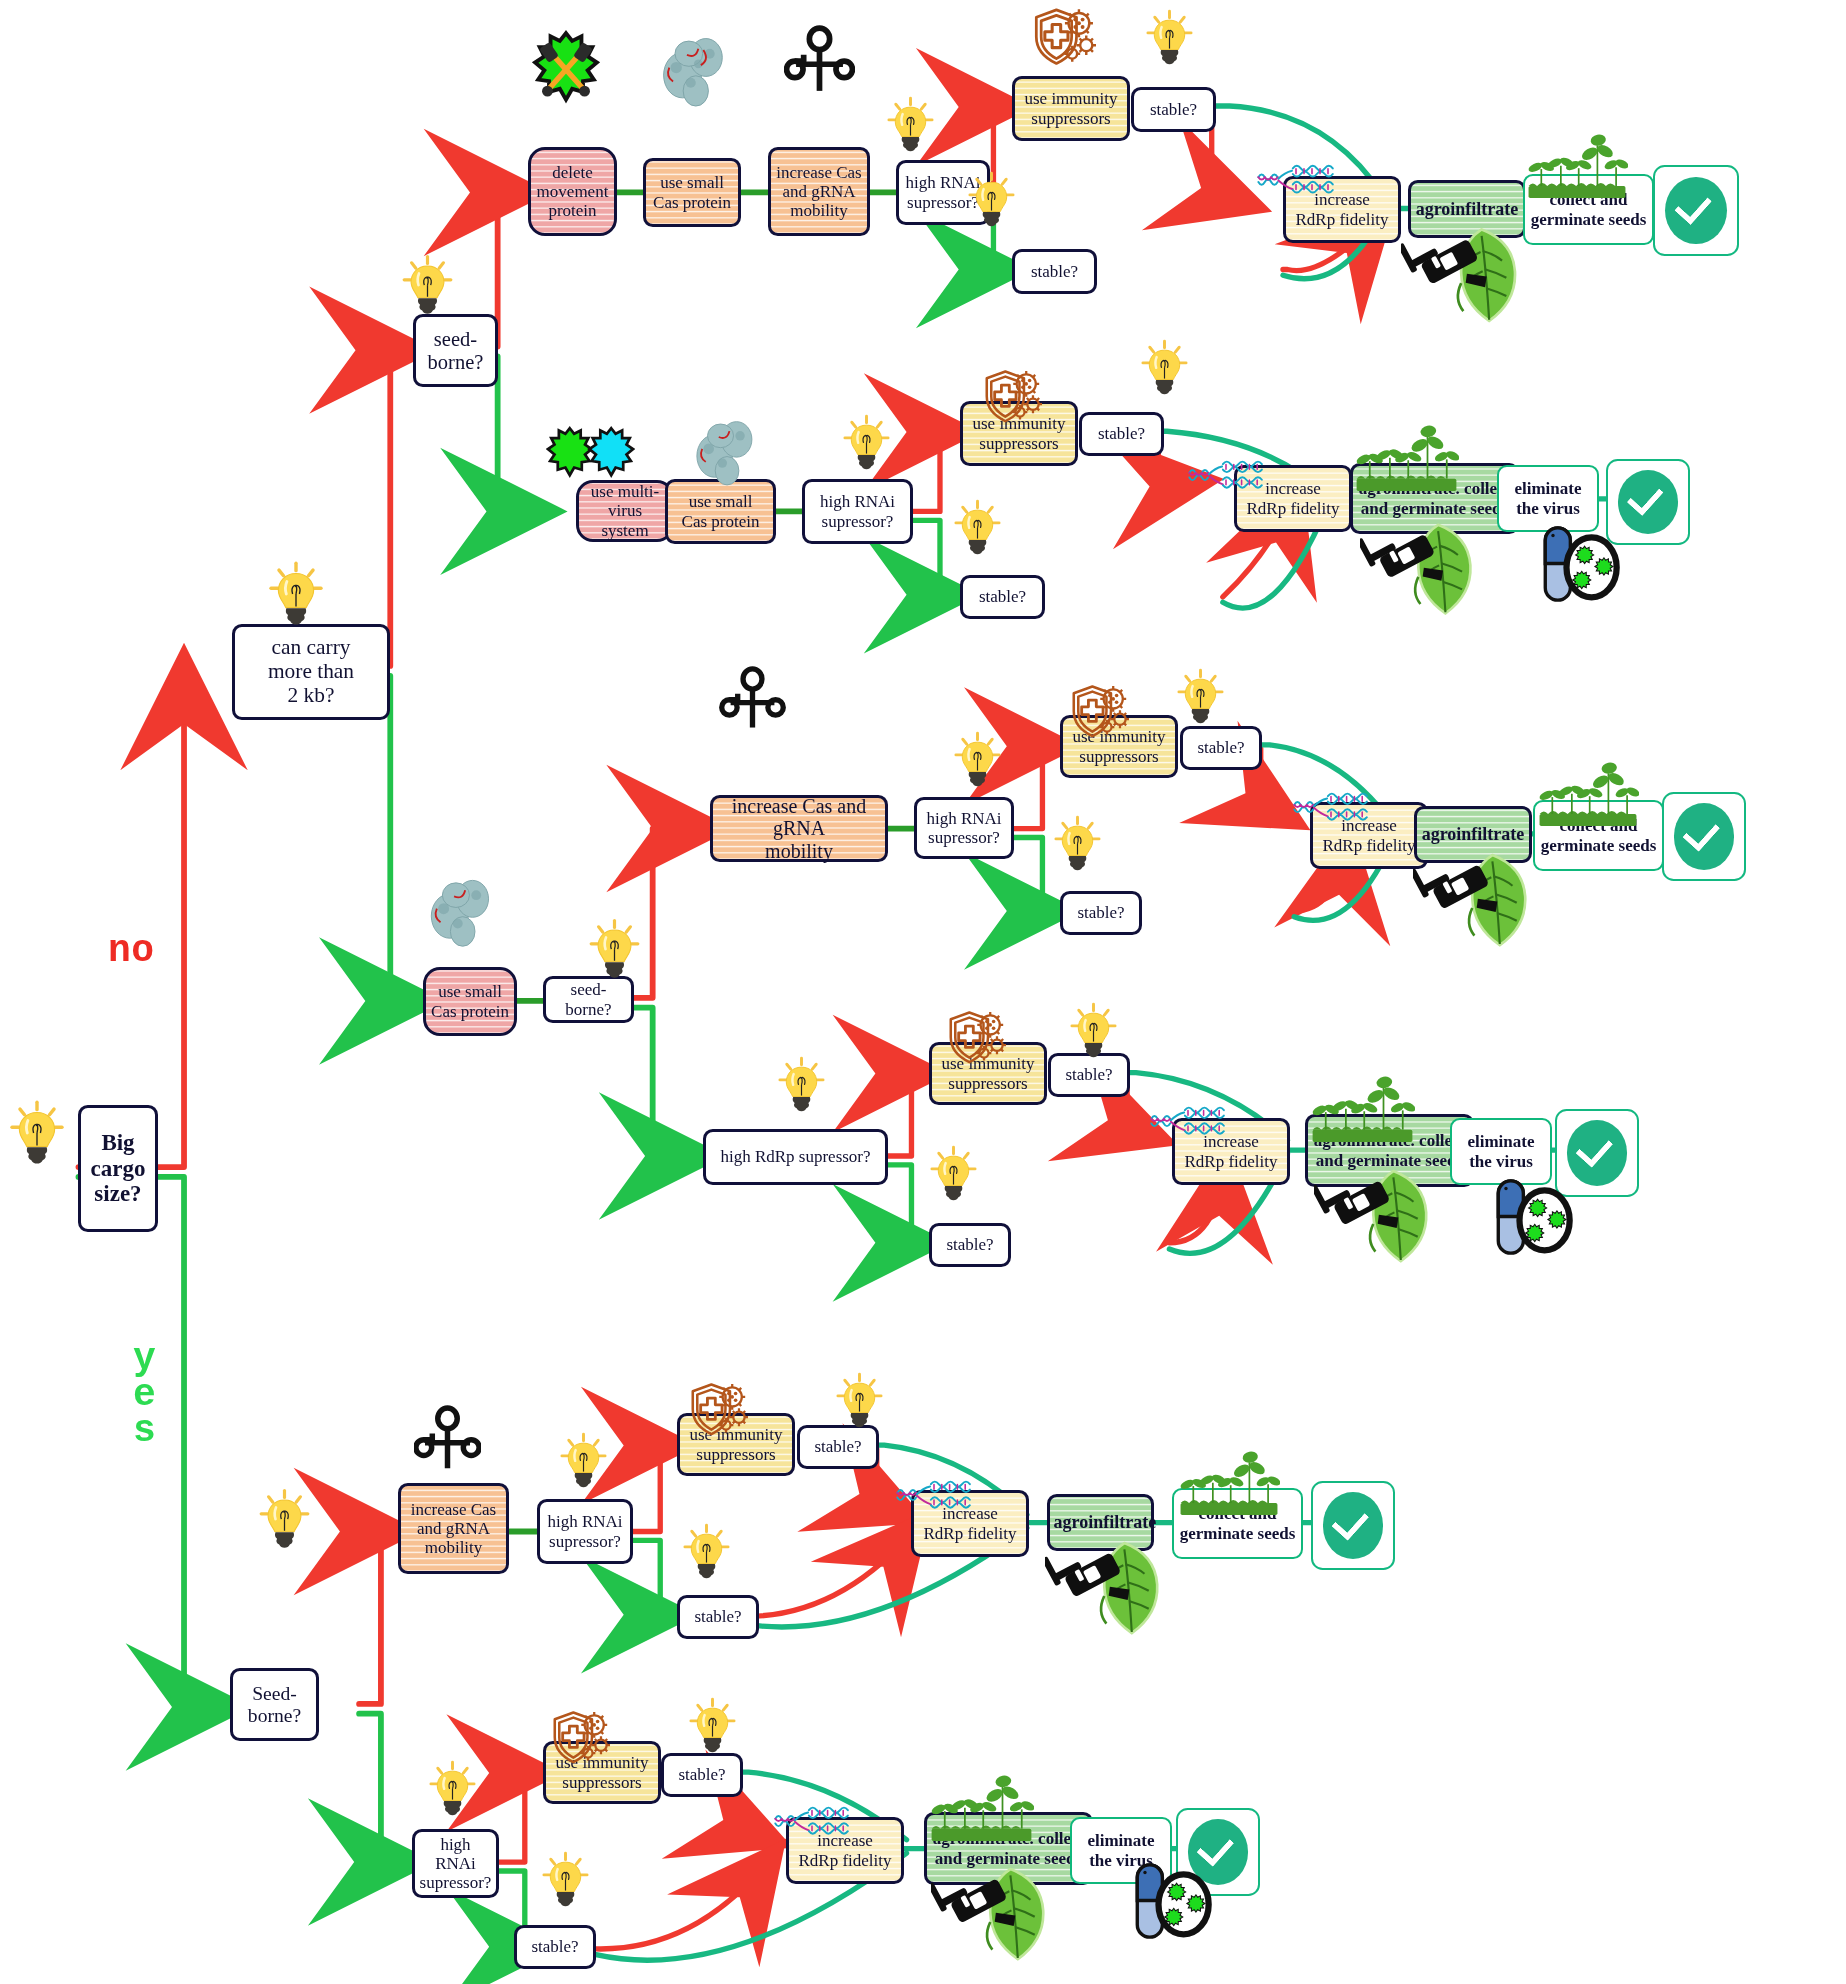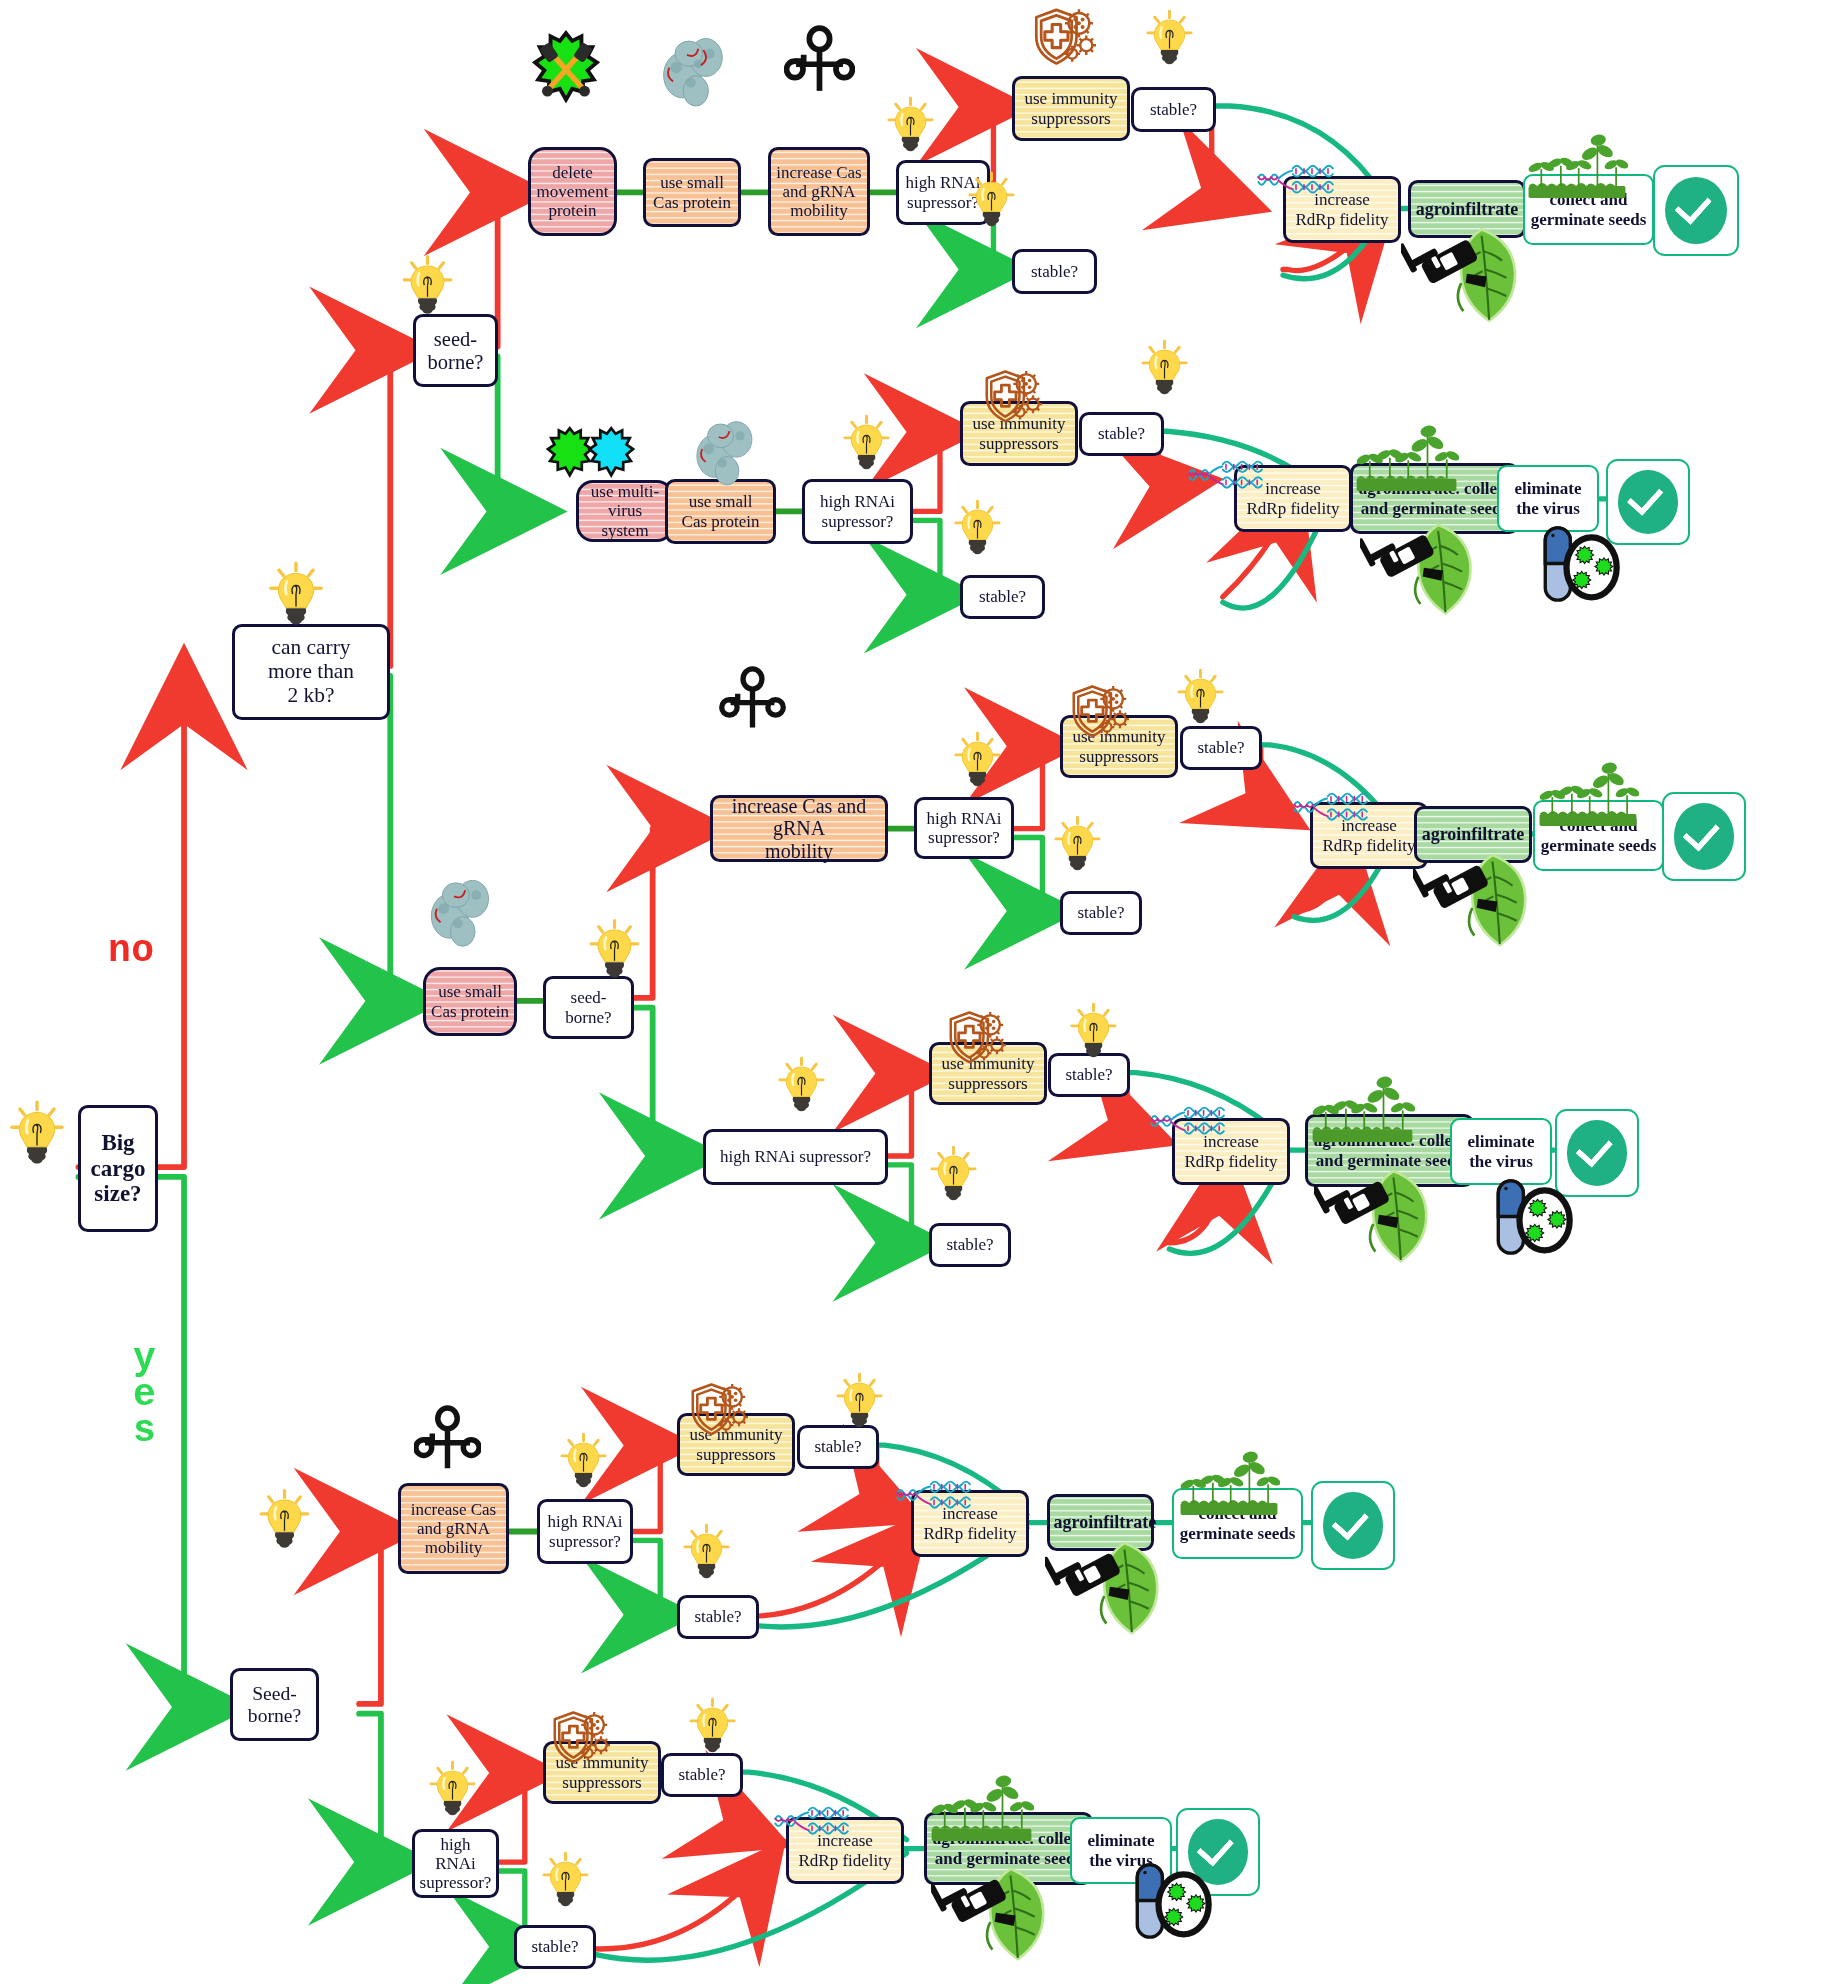--- a/index.html
+++ b/index.html
@@ -1457,21 +1457,21 @@
     </div>
   <div class="checknode" style="left:1606px;top:459px;width:80px;height:82px;">
     <div class="circle">
         <span class="tick"></span>
       </div>
     </div>
 
   <div class="node fill-pink" style="left:423px;top:967px;width:94px;height:69px;font-size:17px;">
     <span class="txt">use small<br>Cas protein</span>
     </div>
-  <div class="node" style="left:543px;top:976px;width:91px;height:63px;font-size:17px;">
+  <div class="node" style="left:543px;top:976px;width:91px;height:47px;font-size:17px;">
     <span class="txt">seed-borne?</span>
     </div>
 
   <div class="node fill-orange" style="left:710px;top:795px;width:178px;height:67px;font-size:20px;">
     <span class="txt">increase Cas and gRNA<br>mobility</span>
     </div>
   <div class="node" style="left:914px;top:797px;width:100px;height:62px;font-size:17px;">
     <span class="txt">high RNAi<br>supressor?</span>
     </div>
   <div class="node fill-yellow" style="left:1060px;top:715px;width:118px;height:63px;font-size:17px;">
@@ -1492,21 +1492,21 @@
   <div class="node thin" style="left:1533px;top:800px;width:131px;height:71px;font-size:17px;font-weight:bold;">
     <span class="txt">collect and<br>germinate seeds</span>
     </div>
   <div class="checknode" style="left:1662px;top:792px;width:80px;height:85px;">
     <div class="circle">
         <span class="tick"></span>
       </div>
     </div>
 
   <div class="node" style="left:703px;top:1129px;width:185px;height:56px;font-size:17px;">
-    <span class="txt">high RNAi supressor?</span>
+    <span class="txt">high RdRp supressor?</span>
     </div>
   <div class="node fill-yellow" style="left:929px;top:1042px;width:118px;height:63px;font-size:17px;">
     <span class="txt">use immunity<br>suppressors</span>
     </div>
   <div class="node" style="left:1048px;top:1053px;width:82px;height:44px;font-size:17px;">
     <span class="txt">stable?</span>
     </div>
   <div class="node" style="left:929px;top:1223px;width:82px;height:44px;font-size:17px;">
     <span class="txt">stable?</span>
     </div>

